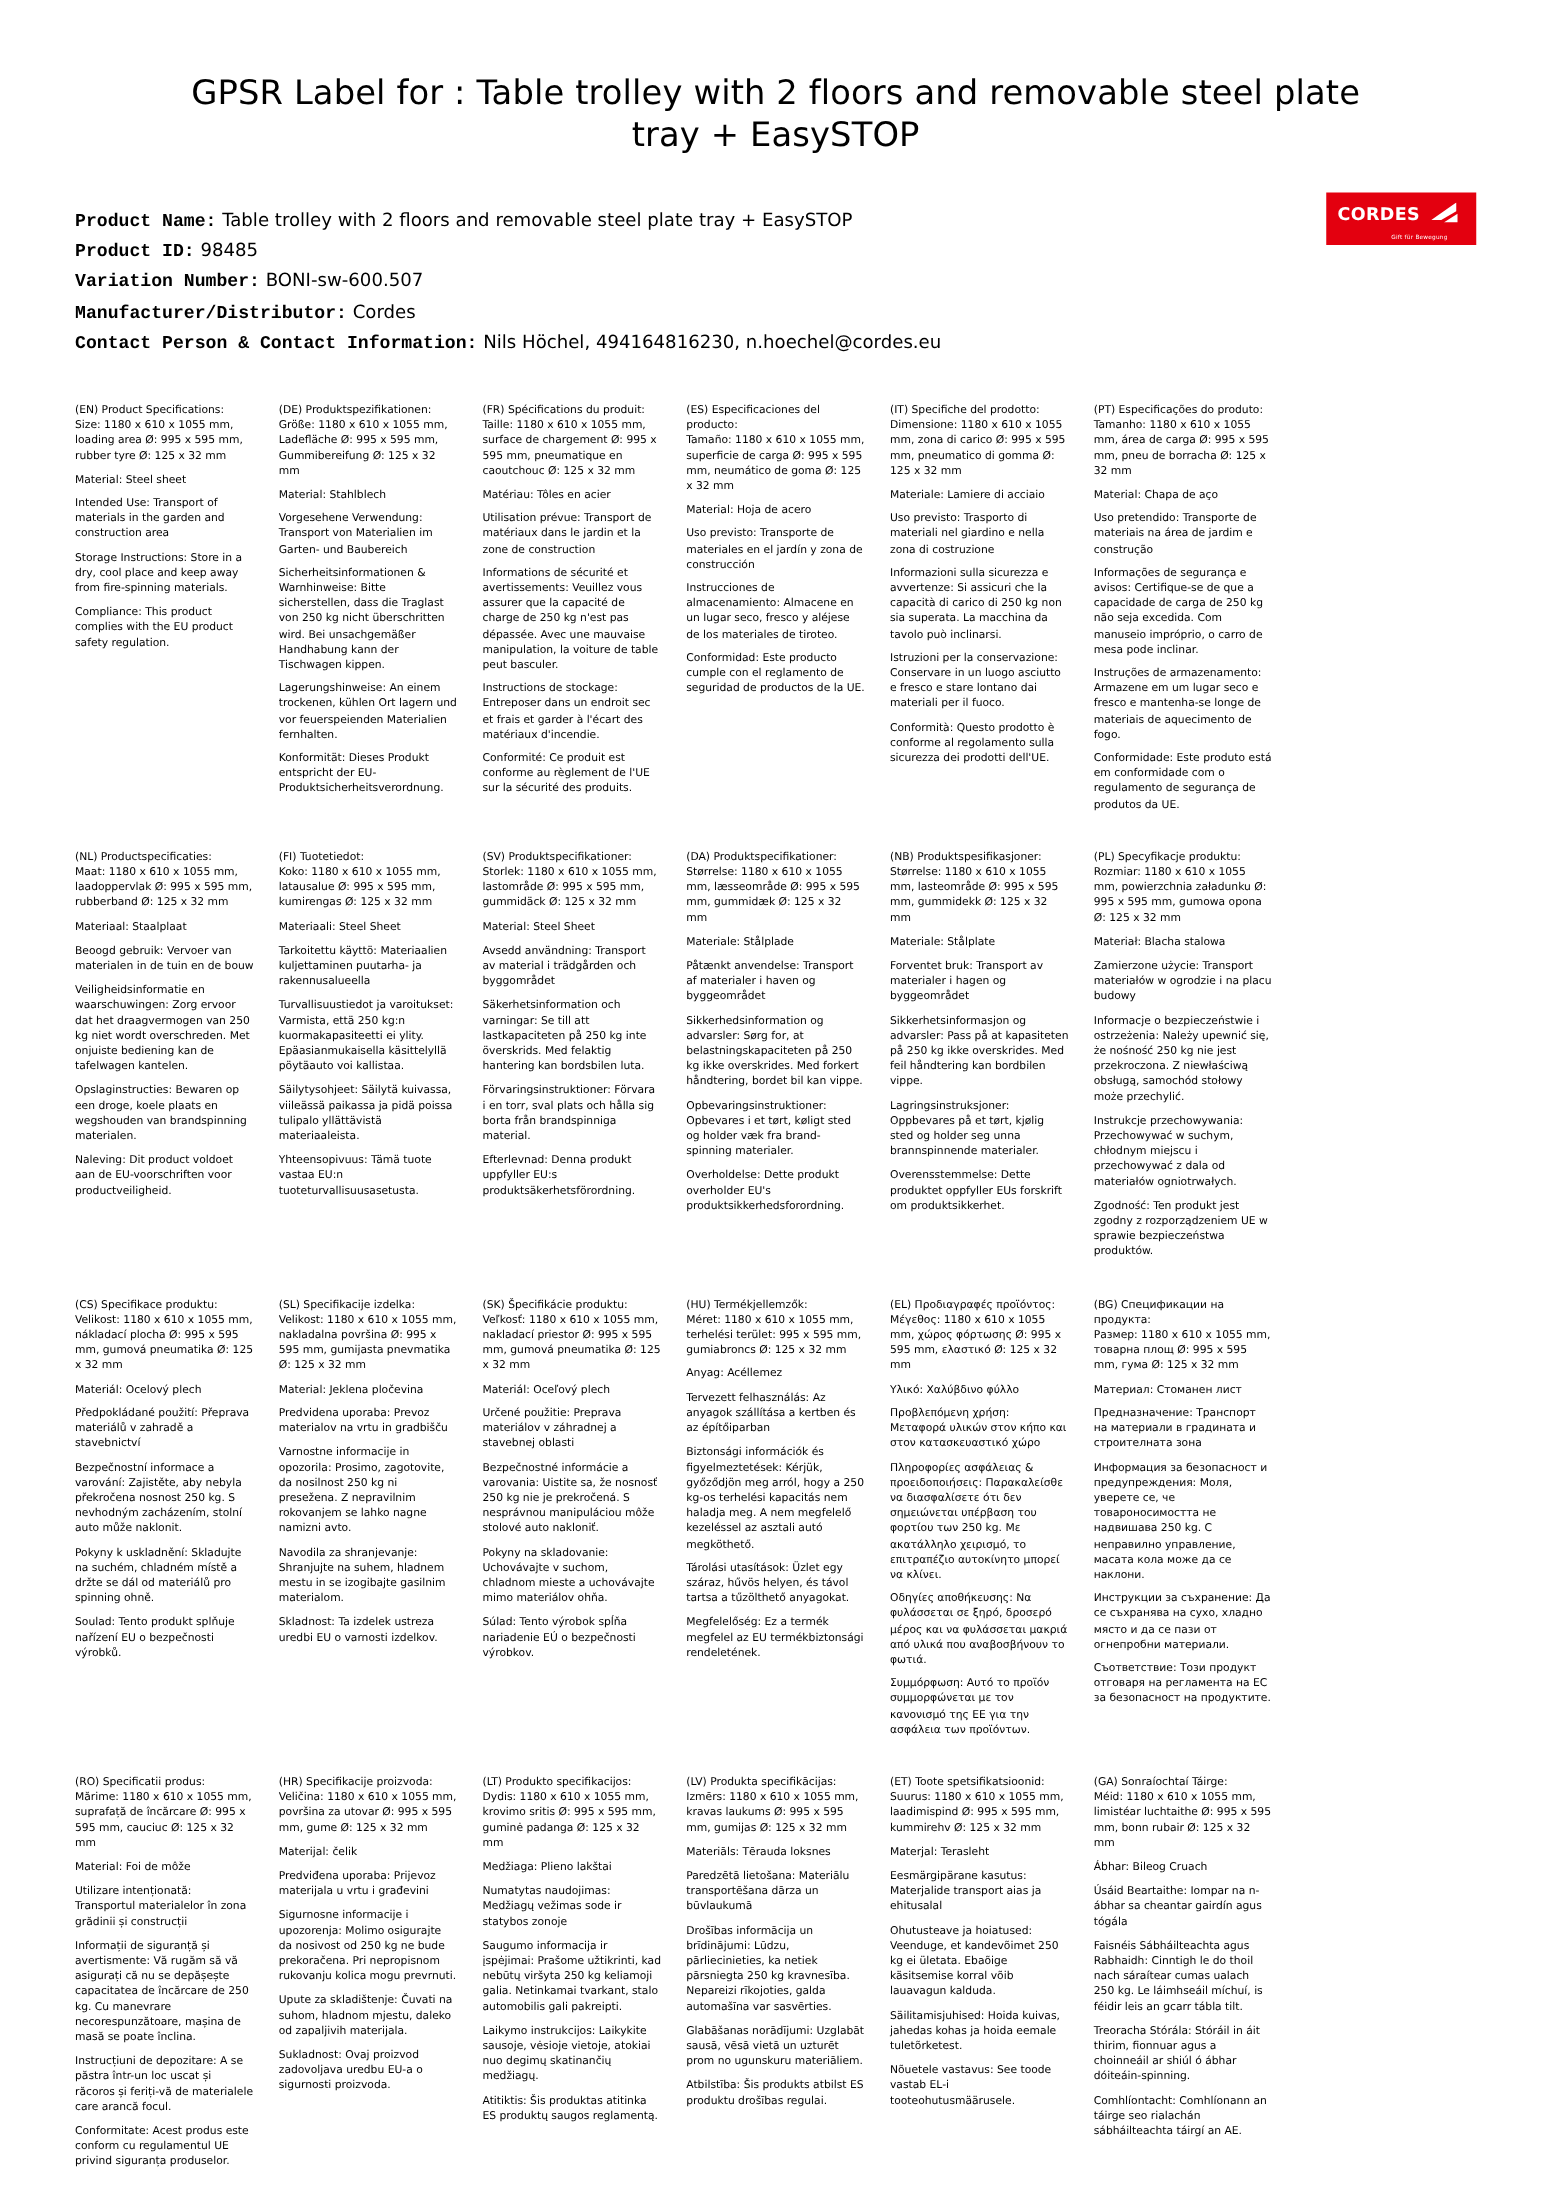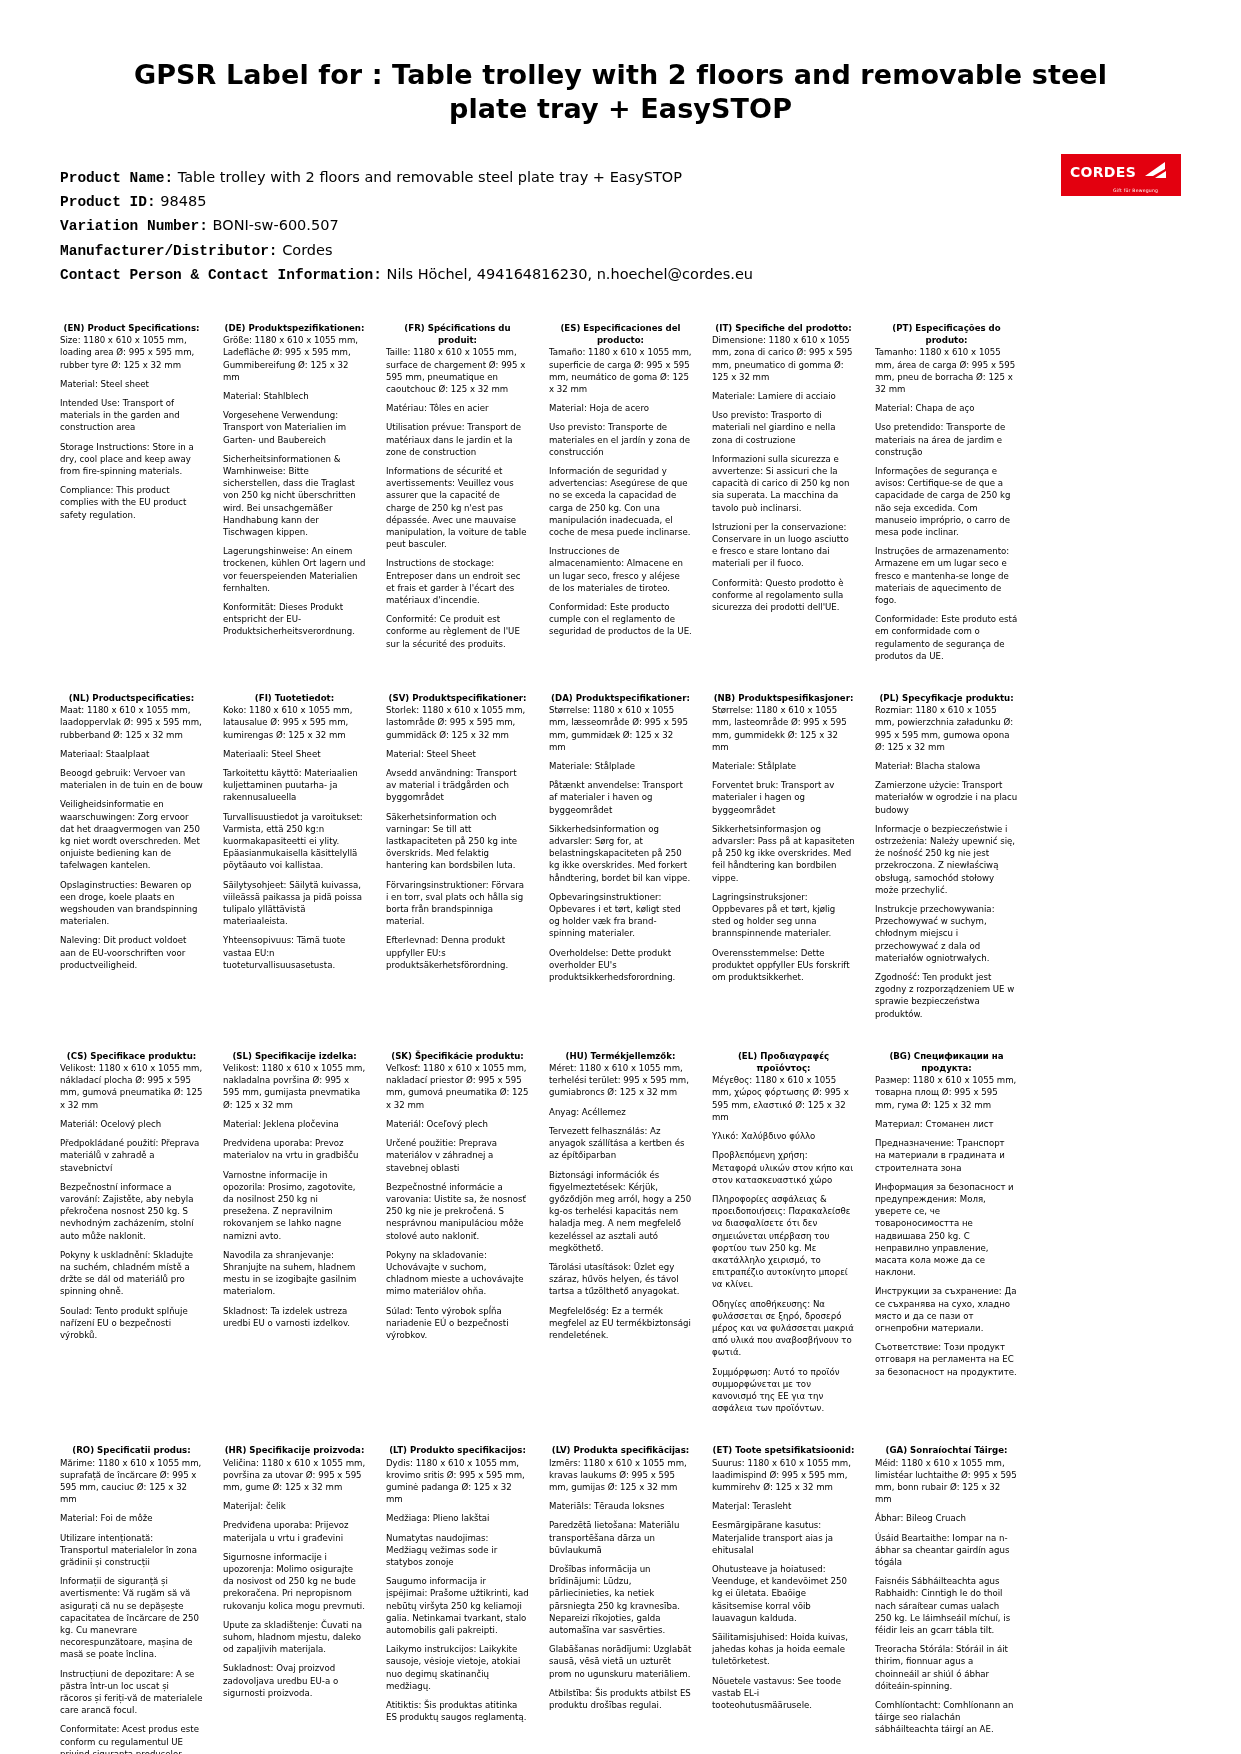--- a/index.html
+++ b/index.html
@@ -15,21 +15,21 @@
     position: relative;
   }
   .page {
     padding: 48px 60px 20px 60px;
     position: relative;
   }
   h1.title {
     text-align: center;
     font-size: 27px;
     line-height: 1.25;
-    font-weight: bold;
+    font-weight: normal;
     margin: 10px 70px 40px 70px;
     letter-spacing: 0.1px;
   }
   .meta {
     margin-top: 10px;
     margin-bottom: 34px;
     position: relative;
     min-height: 110px;
   }
   .meta-row {
@@ -83,24 +83,23 @@
     grid-template-columns: repeat(7, 1fr);
     column-gap: 20px;
     row-gap: 30px;
   }
   .block {
     font-size: 8.6px;
     line-height: 1.42;
     overflow-wrap: break-word;
   }
   .block .bhead {
-    font-weight: bold;
+    font-weight: normal;
     display: block;
     margin-bottom: 0px;
-    text-align: center;
   }
   .block p {
     margin: 0 0 7px 0;
   }
   .block p:last-child { margin-bottom: 0; }
 </style>
 </head>
 <body>
 
 <div class="page">
@@ -165,21 +164,20 @@
       <p>Utilisation prévue: Transport de matériaux dans le jardin et la zone de construction</p>
       <p>Informations de sécurité et avertissements: Veuillez vous assurer que la capacité de charge de 250 kg n'est pas dépassée. Avec une mauvaise manipulation, la voiture de table peut basculer.</p>
       <p>Instructions de stockage: Entreposer dans un endroit sec et frais et garder à l'écart des matériaux d'incendie.</p>
       <p>Conformité: Ce produit est conforme au règlement de l'UE sur la sécurité des produits.</p>
     </div>
     <div class="block">
       <span class="bhead">(ES) Especificaciones del producto:</span>
       <p>Tamaño: 1180 x 610 x 1055 mm, superficie de carga Ø: 995 x 595 mm, neumático de goma Ø: 125 x 32 mm</p>
       <p>Material: Hoja de acero</p>
       <p>Uso previsto: Transporte de materiales en el jardín y zona de construcción</p>
-      <p>Información de seguridad y advertencias: Asegúrese de que no se exceda la capacidad de carga de 250 kg. Con una manipulación inadecuada, el coche de mesa puede inclinarse.</p>
       <p>Instrucciones de almacenamiento: Almacene en un lugar seco, fresco y aléjese de los materiales de tiroteo.</p>
       <p>Conformidad: Este producto cumple con el reglamento de seguridad de productos de la UE.</p>
     </div>
     <div class="block">
       <span class="bhead">(IT) Specifiche del prodotto:</span>
       <p>Dimensione: 1180 x 610 x 1055 mm, zona di carico Ø: 995 x 595 mm, pneumatico di gomma Ø: 125 x 32 mm</p>
       <p>Materiale: Lamiere di acciaio</p>
       <p>Uso previsto: Trasporto di materiali nel giardino e nella zona di costruzione</p>
       <p>Informazioni sulla sicurezza e avvertenze: Si assicuri che la capacità di carico di 250 kg non sia superata. La macchina da tavolo può inclinarsi.</p>
       <p>Istruzioni per la conservazione: Conservare in un luogo asciutto e fresco e stare lontano dai materiali per il fuoco.</p>

